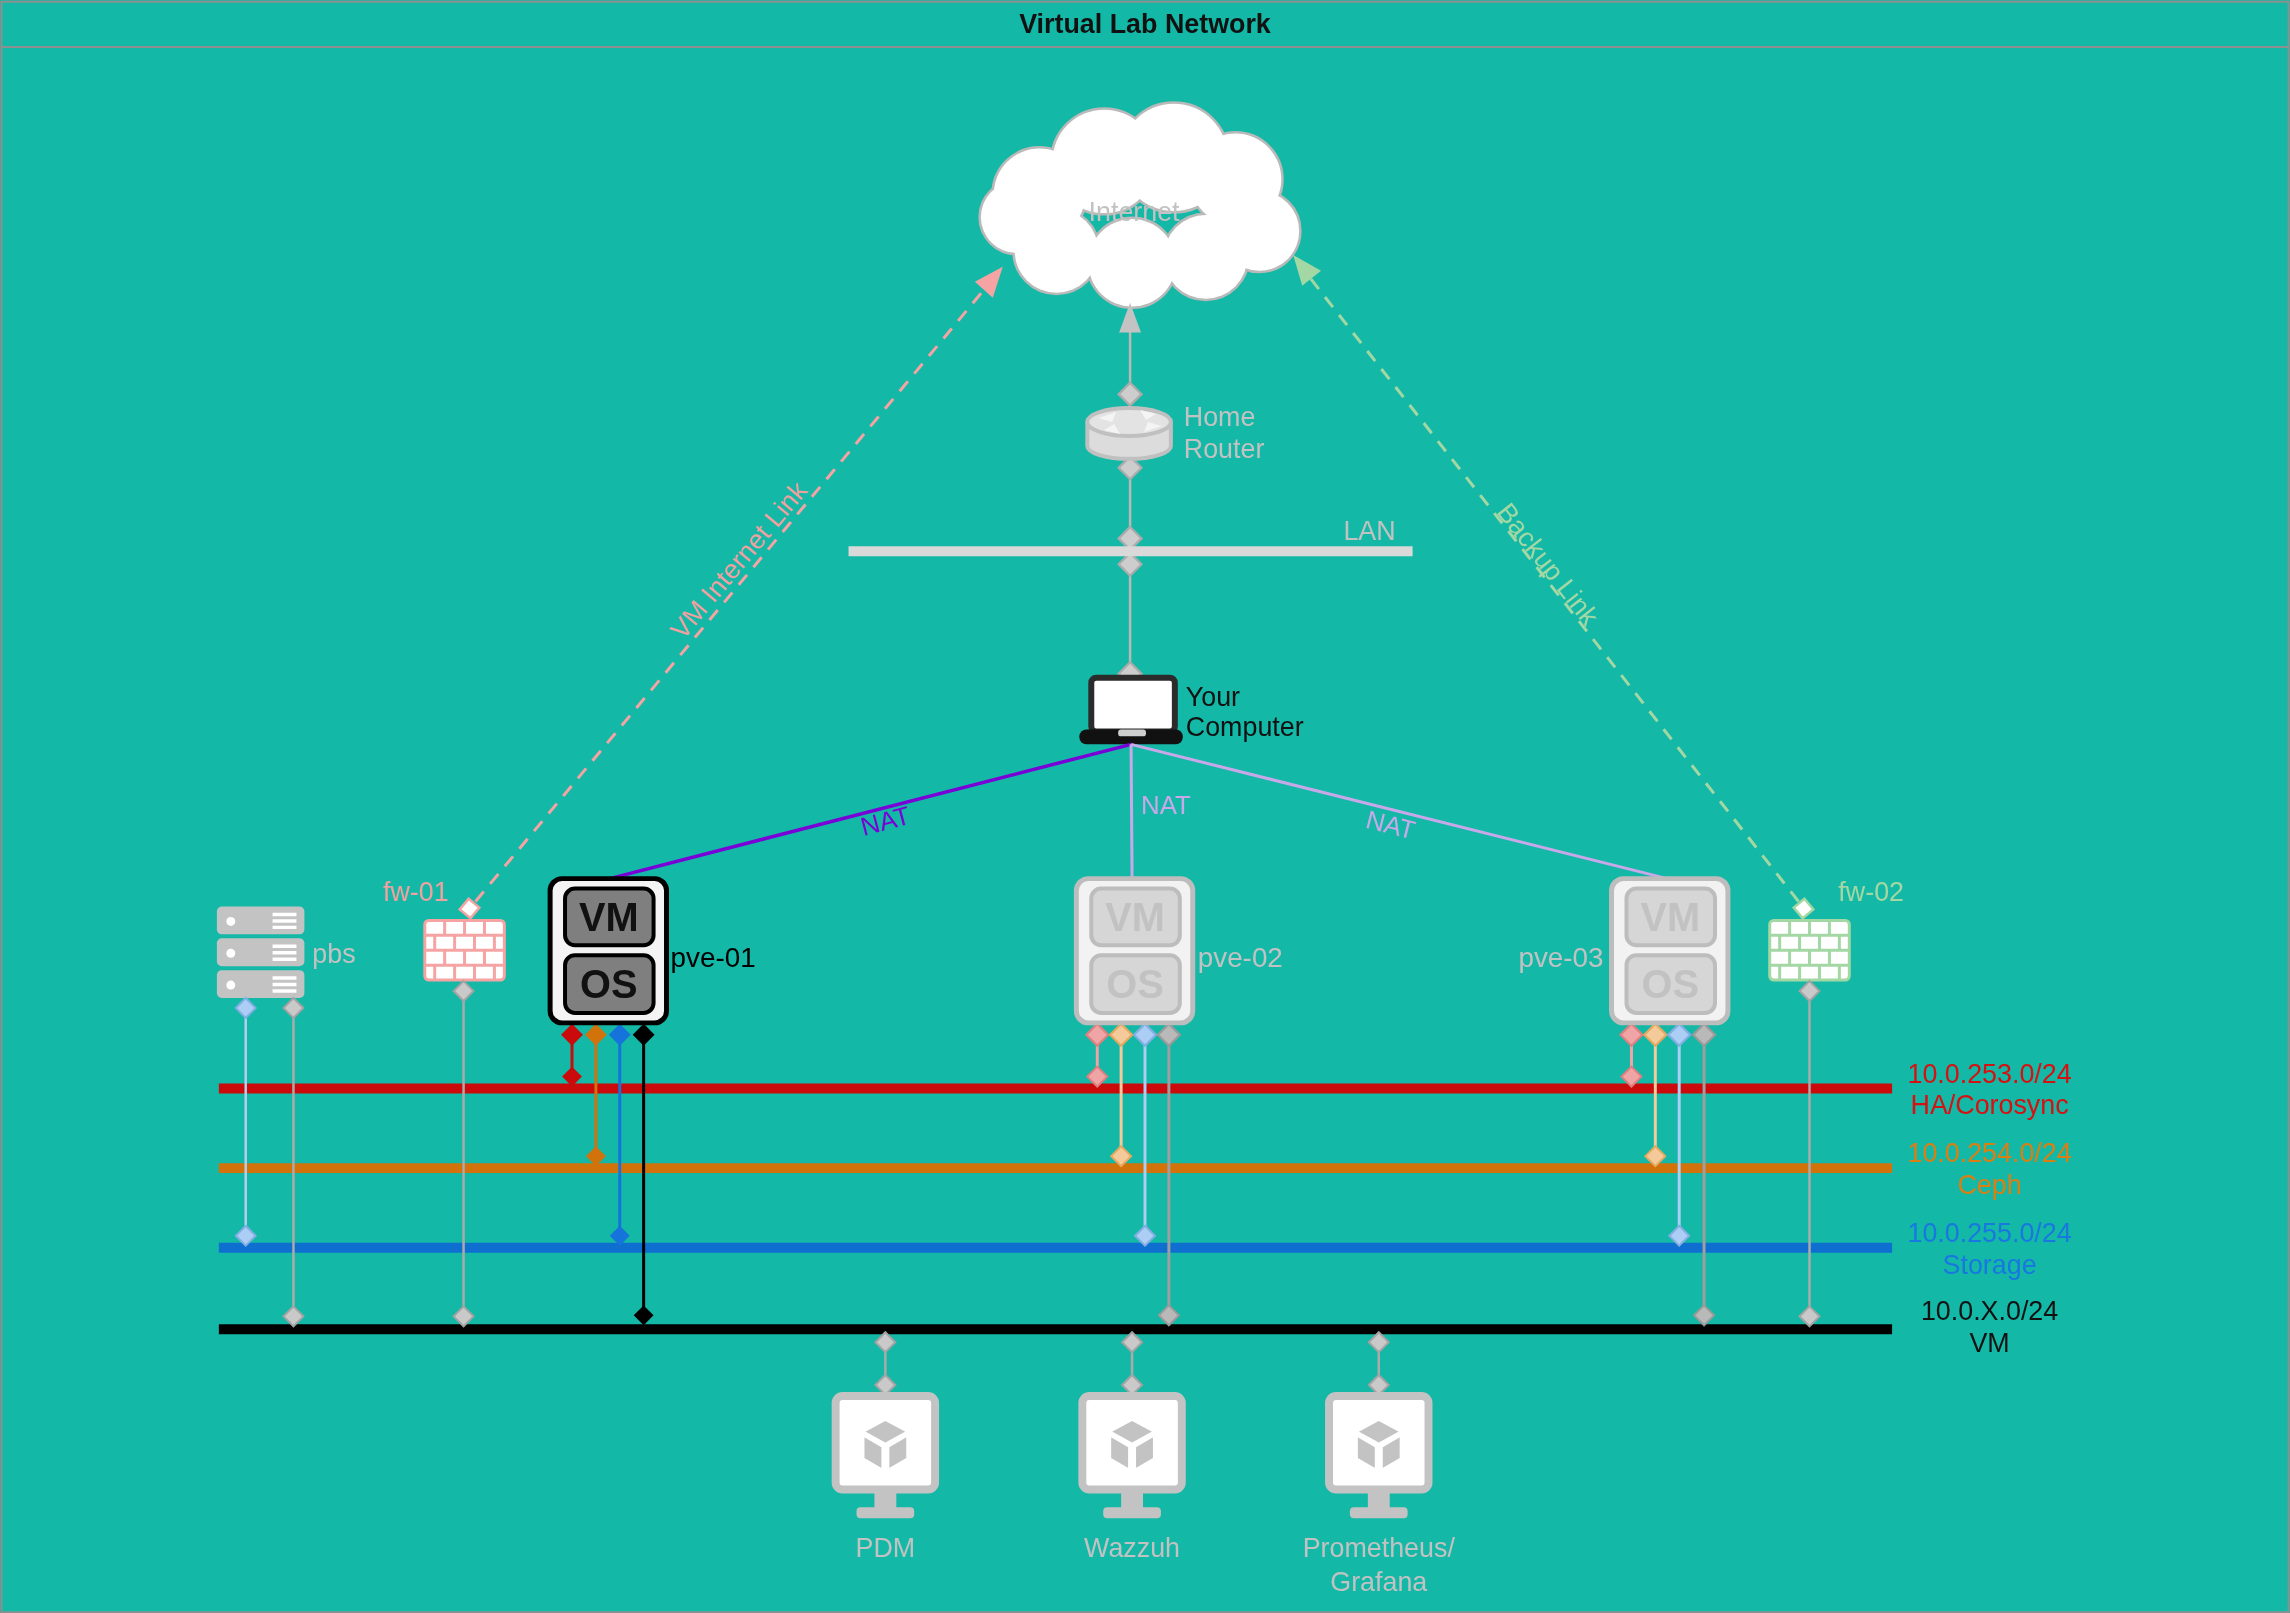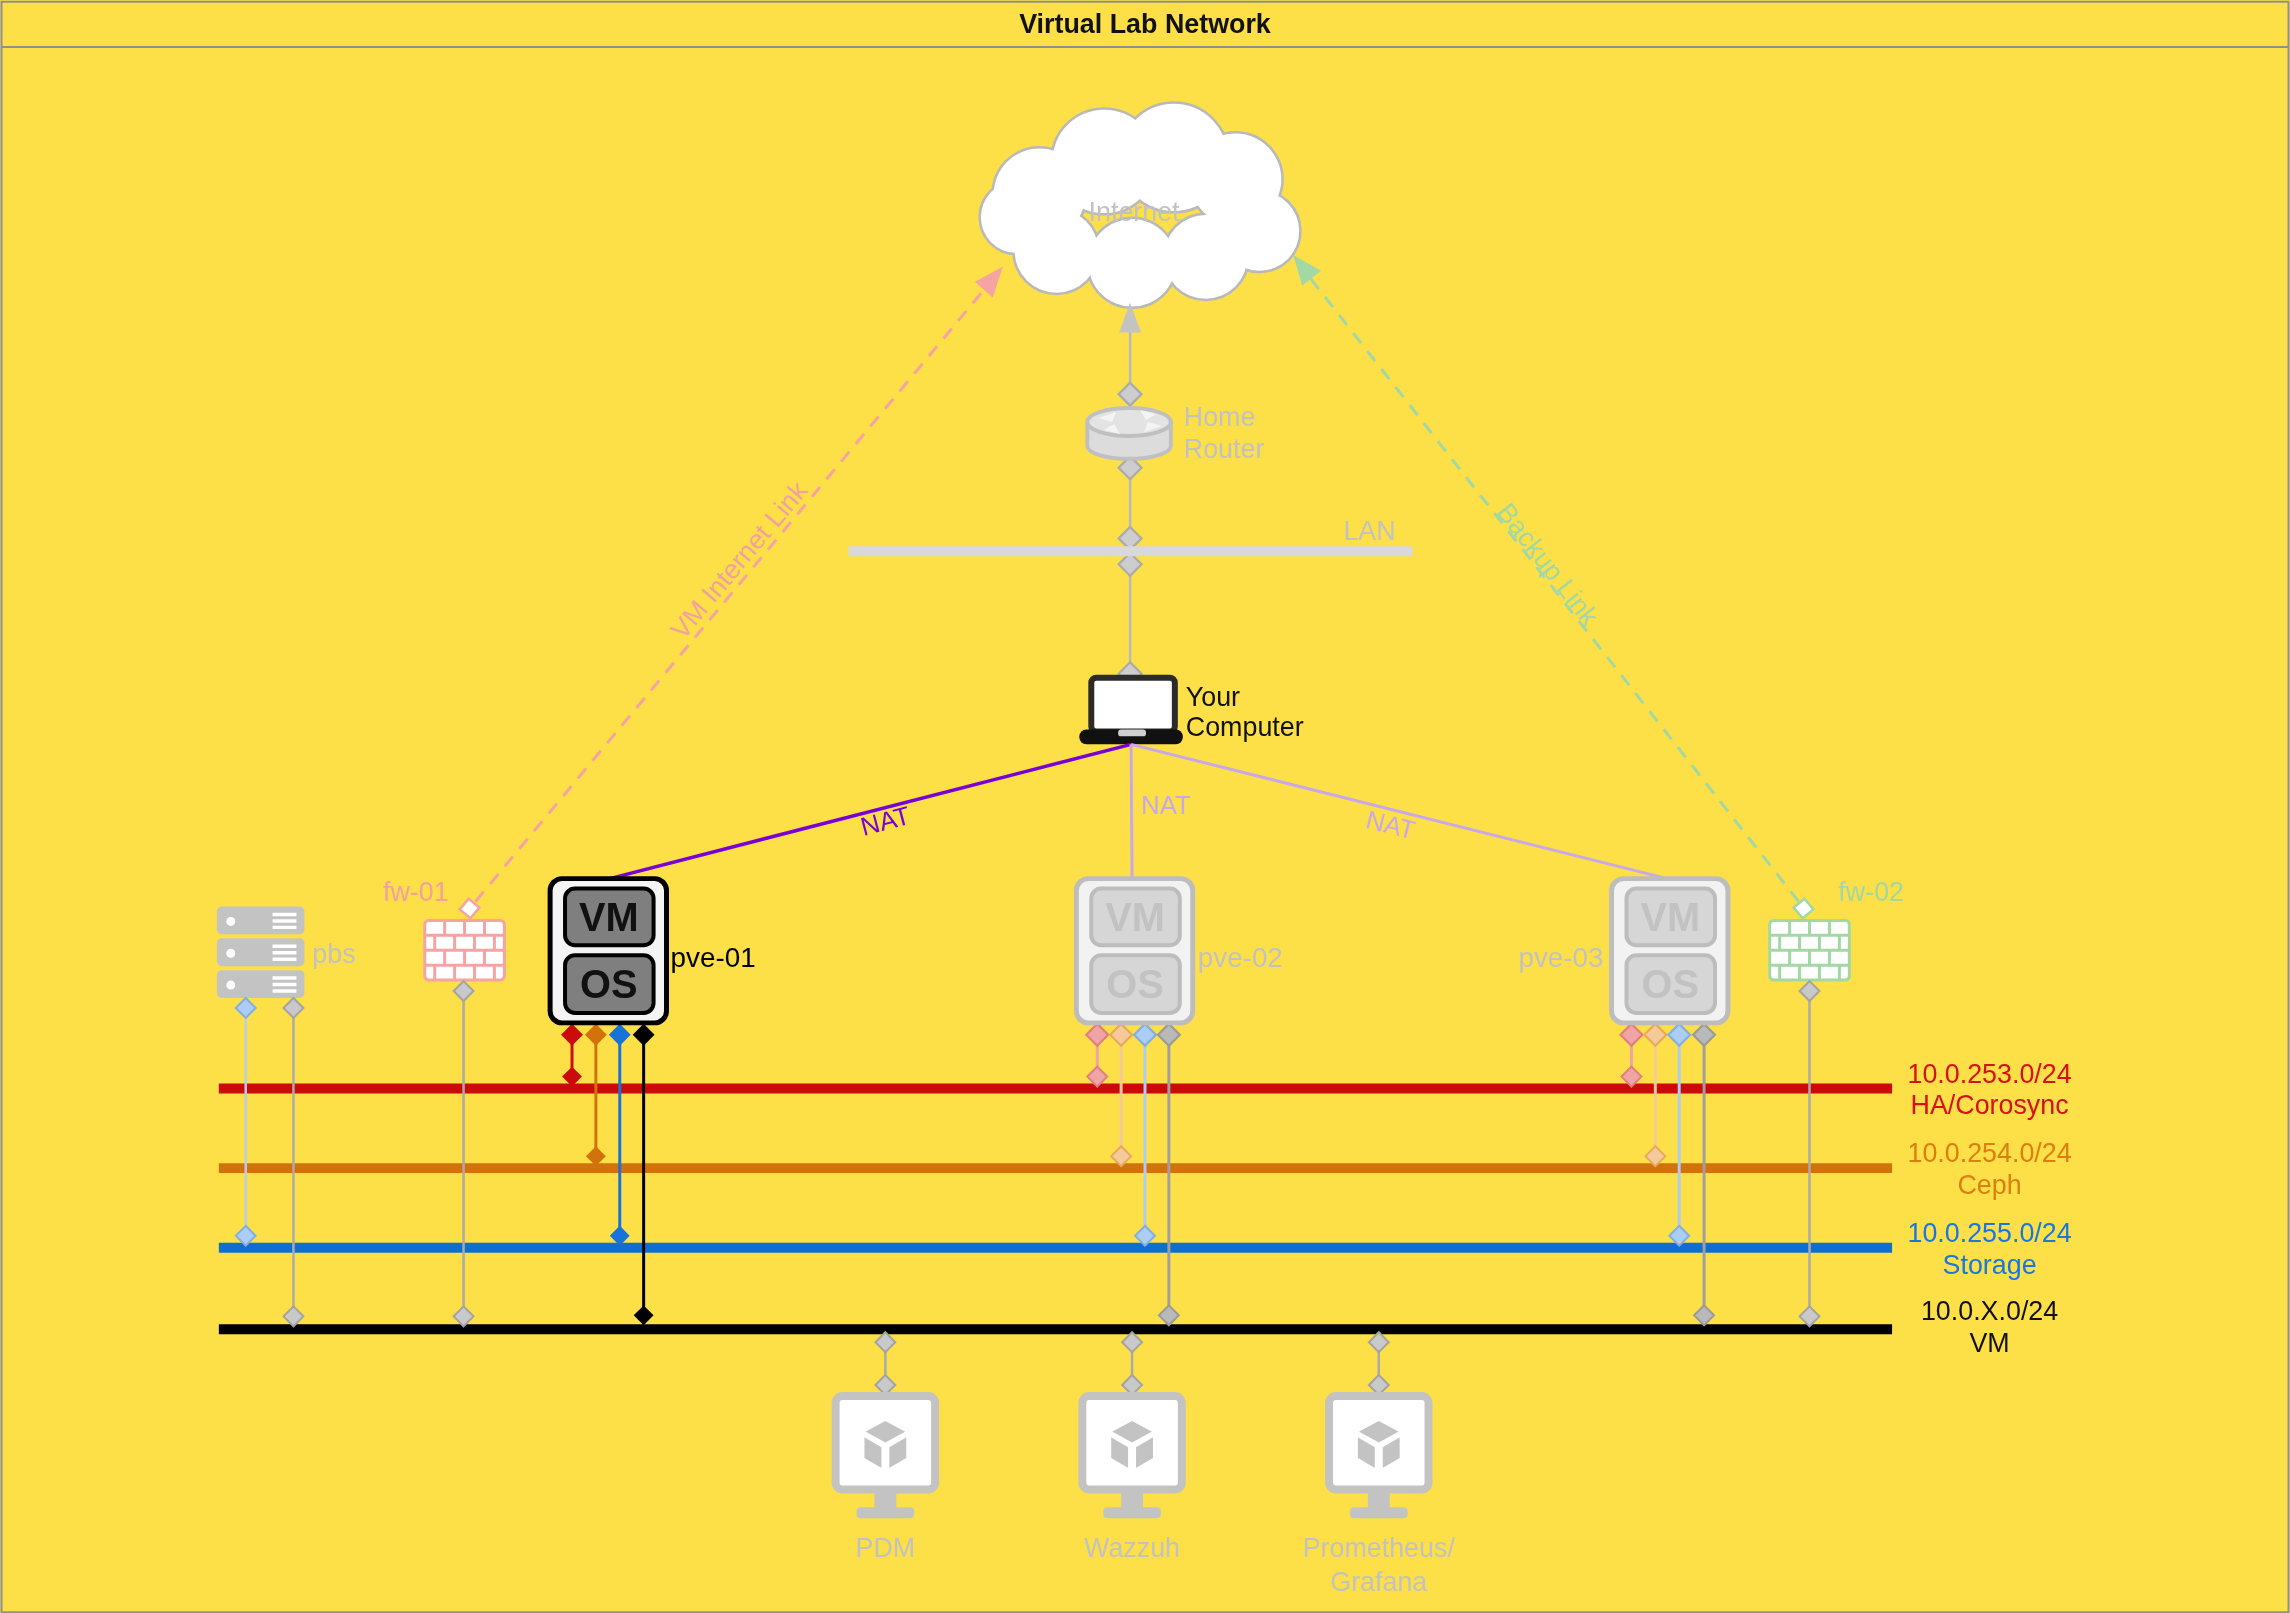--- a/index.html
+++ b/index.html
@@ -1,16 +1,16 @@
 <!DOCTYPE html>
 <html><head>
 <meta charset="utf-8">
 <style>
   html,body{margin:0;padding:0;background:#ffffff;}
-  .stage{position:relative;width:2290px;height:1614px;background:#fde047;overflow:hidden;}
+  .stage{position:relative;width:2290px;height:1614px;background:#14b8a6;overflow:hidden;}
   svg{position:absolute;left:0;top:0;}
   text{font-family:"Liberation Sans","DejaVu Sans",sans-serif;}
   .t-title{font-size:27px;font-weight:bold;fill:#111111;}
   .t-ghost{font-size:27px;fill:#c2c2c2;}
   .t-black{font-size:27px;fill:#111111;}
   .t-vmos{font-size:40px;font-weight:bold;fill:#111111;}
   .t-vmos-ghost{font-size:40px;font-weight:bold;fill:#c2c2c2;}
   .t-node{font-size:28px;fill:#000000;}
   .t-node-ghost{font-size:28px;fill:#c2c2c2;}
   .t-pink{font-size:27px;fill:#f2a0a0;}

